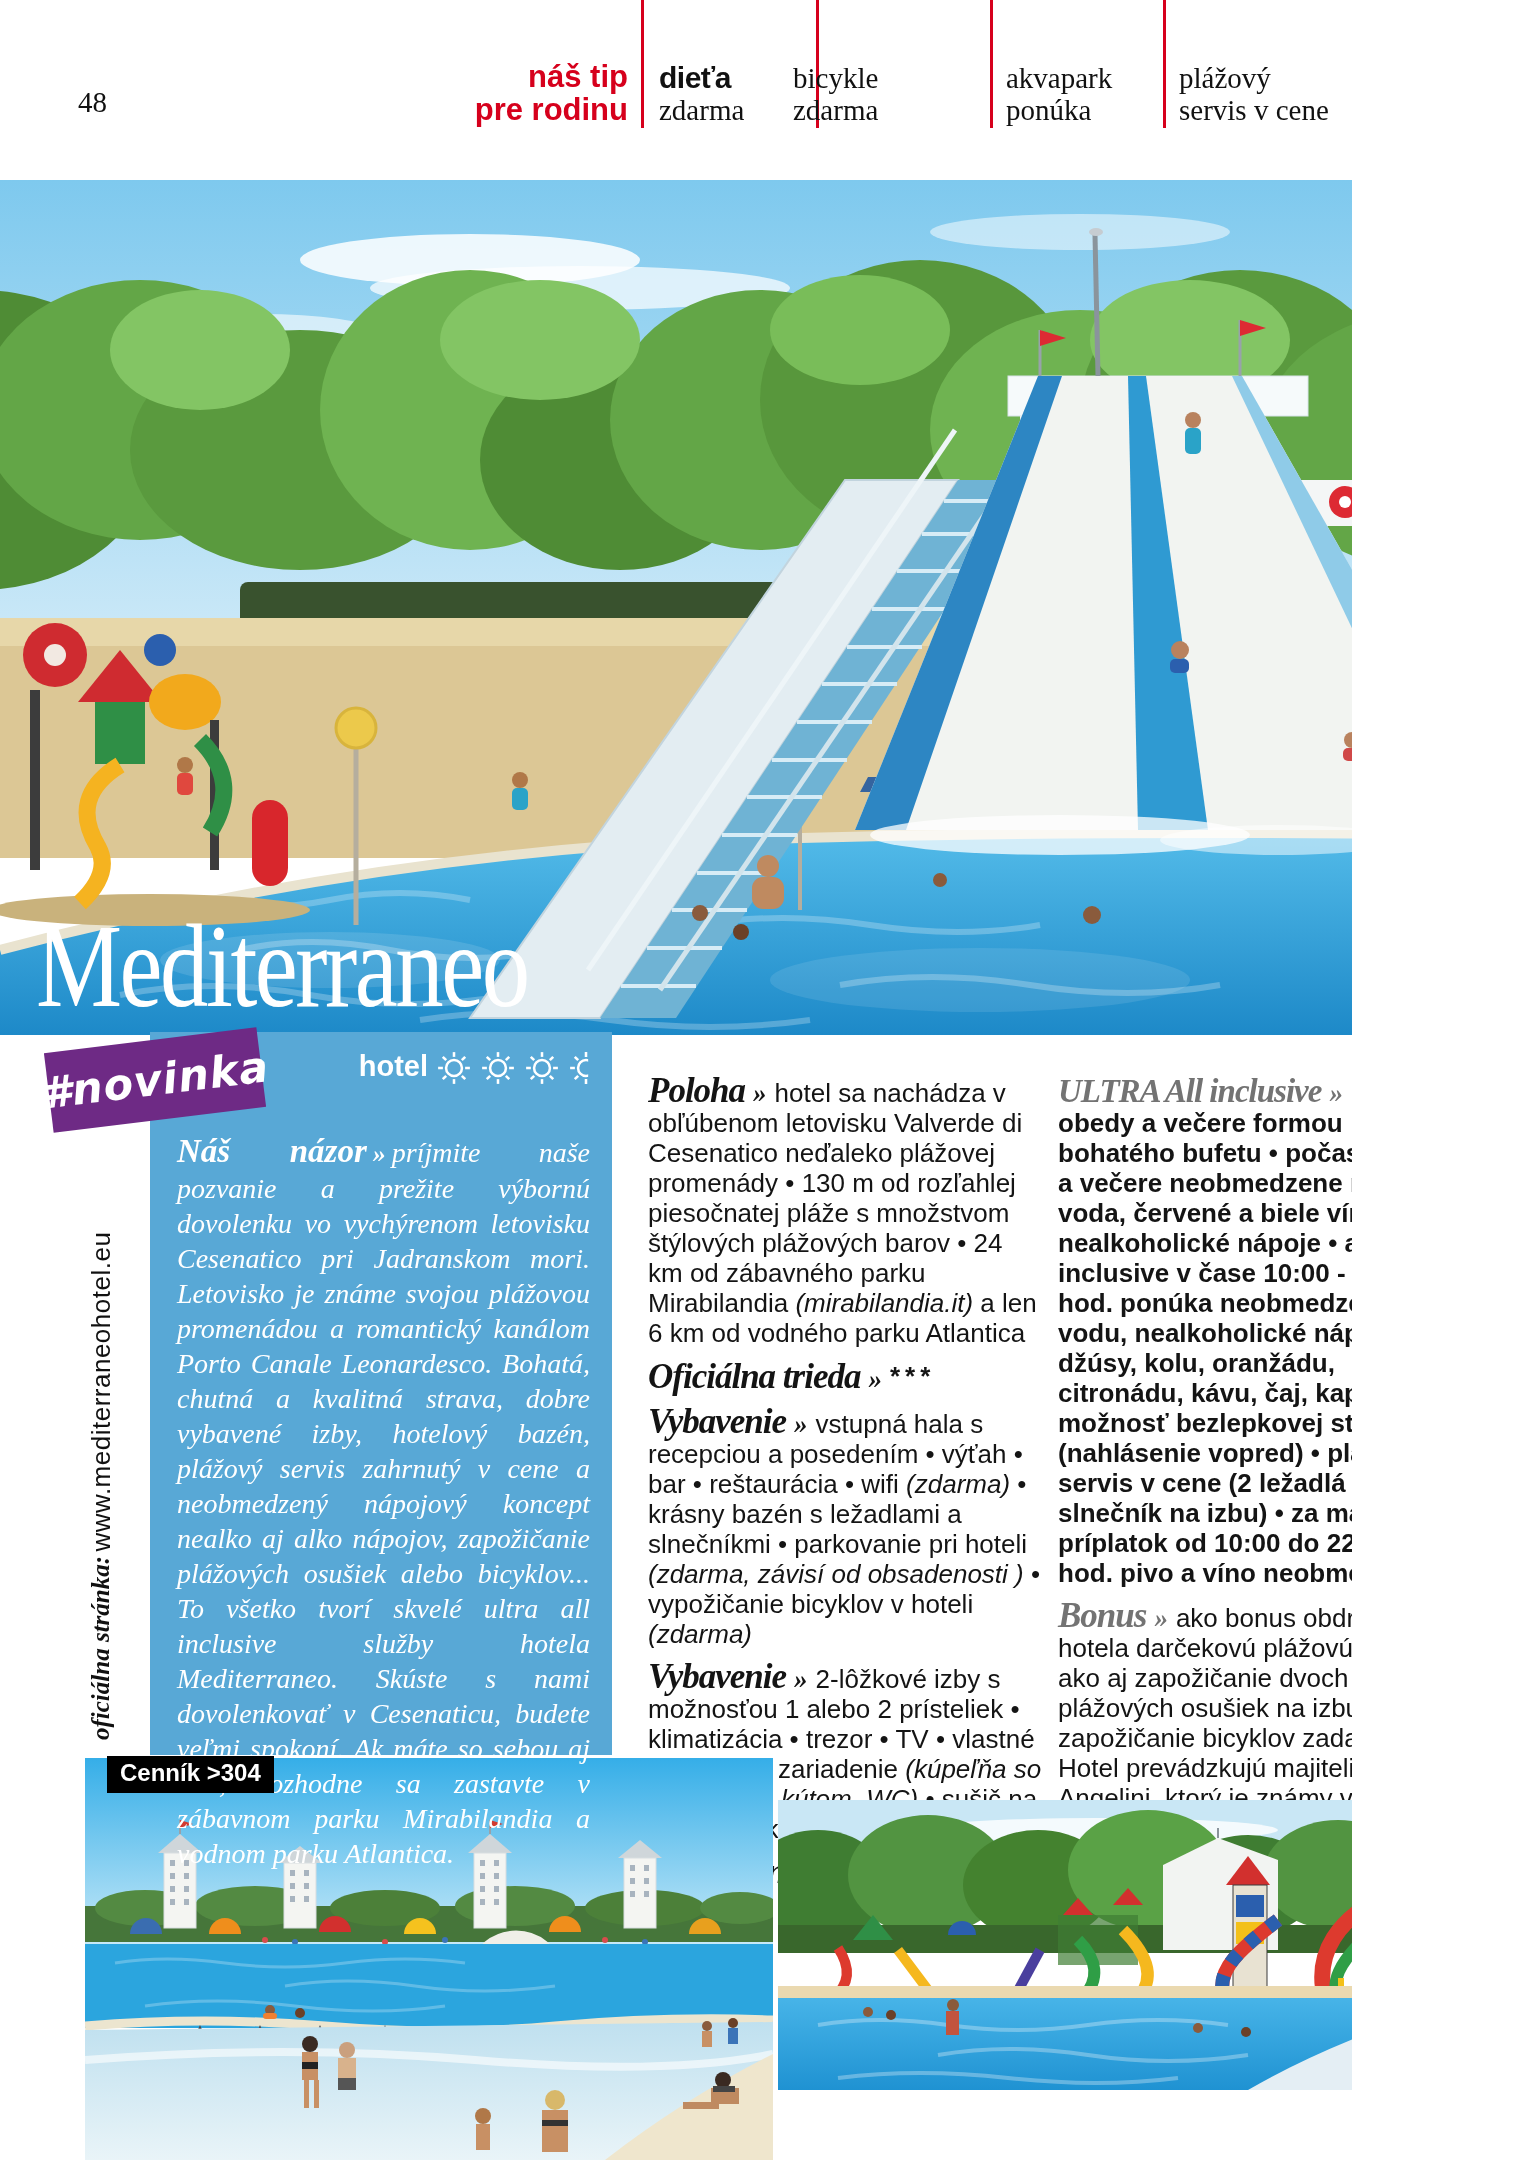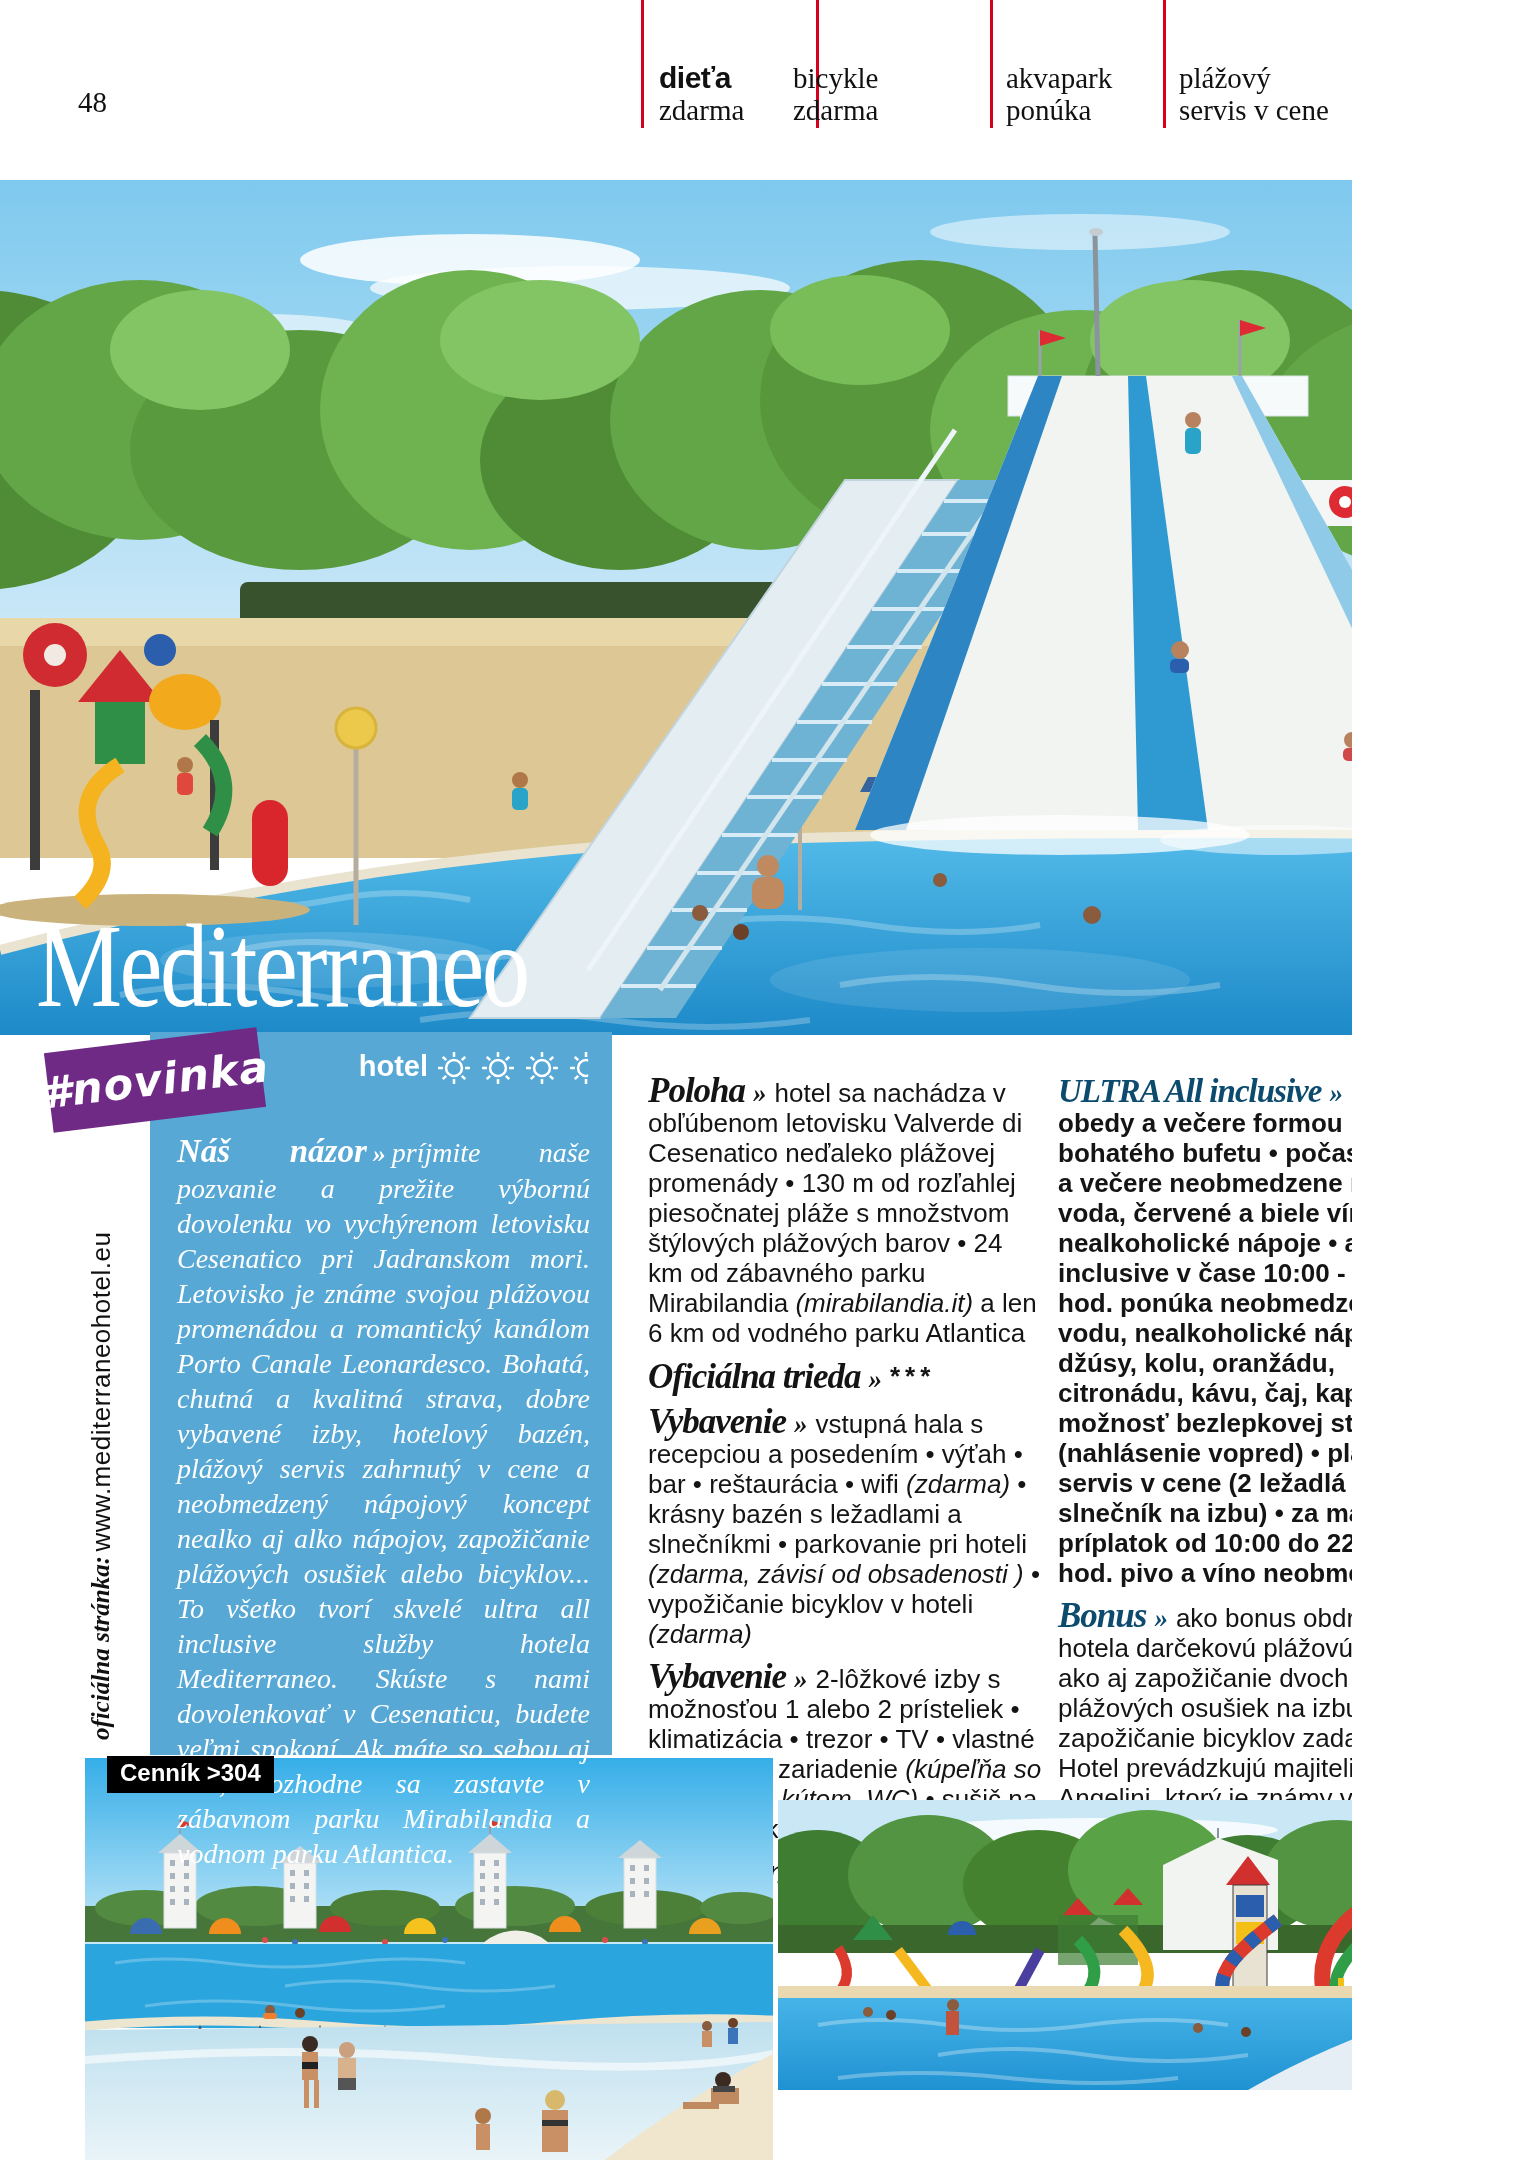--- a/index.html
+++ b/index.html
@@ -52,37 +52,41 @@
   .col-right{left:1058px;width:396px;}
   .sec{margin-bottom:13px;}
   .sec p{margin:0;font-size:26px;line-height:30px;color:#141414;}
   .sec-h{font-family:"Liberation Serif",serif;font-style:italic;font-weight:bold;
          font-size:35px;letter-spacing:-1px;padding-right:4px;}
   .arrow{font-family:"Liberation Serif",serif;font-style:italic;font-weight:bold;
          font-size:27px;padding:0 8px 0 4px;}
   .it{font-style:italic;}
   .b{font-weight:bold;}
   .stars{font-weight:bold;font-size:26px;letter-spacing:5px;vertical-align:3px;}
-  .red{color:#0c4a6e;}
+  .red{color:#737373;}
 
   
   .pricing{position:absolute;left:107px;top:1756px;background:#000;color:#fff;z-index:8;
            font-weight:bold;font-size:24px;padding:3px 13px 6px;}
 
   
   .photo-left{position:absolute;left:85px;top:1758px;width:688px;height:402px;z-index:2;}
   .photo-right{position:absolute;left:778px;top:1800px;width:682px;height:290px;z-index:2;}
   .photo-left svg,.photo-right svg{display:block;width:100%;height:100%;}
 </style>
 </head>
 <body>
 
 <div class="page">
 
   <div class="page-num">48</div>
+  <div class="tip-label">
+    <span>náš tip</span><br>
+    <span>pre rodinu</span>
+  </div>
   <div class="vbar" style="left:641px"></div>
   <div class="vbar" style="left:816px"></div>
   <div class="vbar" style="left:990px"></div>
   <div class="vbar" style="left:1163px"></div>
 
   <div class="feat bold1" style="left:659px">
     <span class="l1">dieťa</span>
     <span class="l2">zdarma</span>
   </div>
   <div class="feat" style="left:793px">

